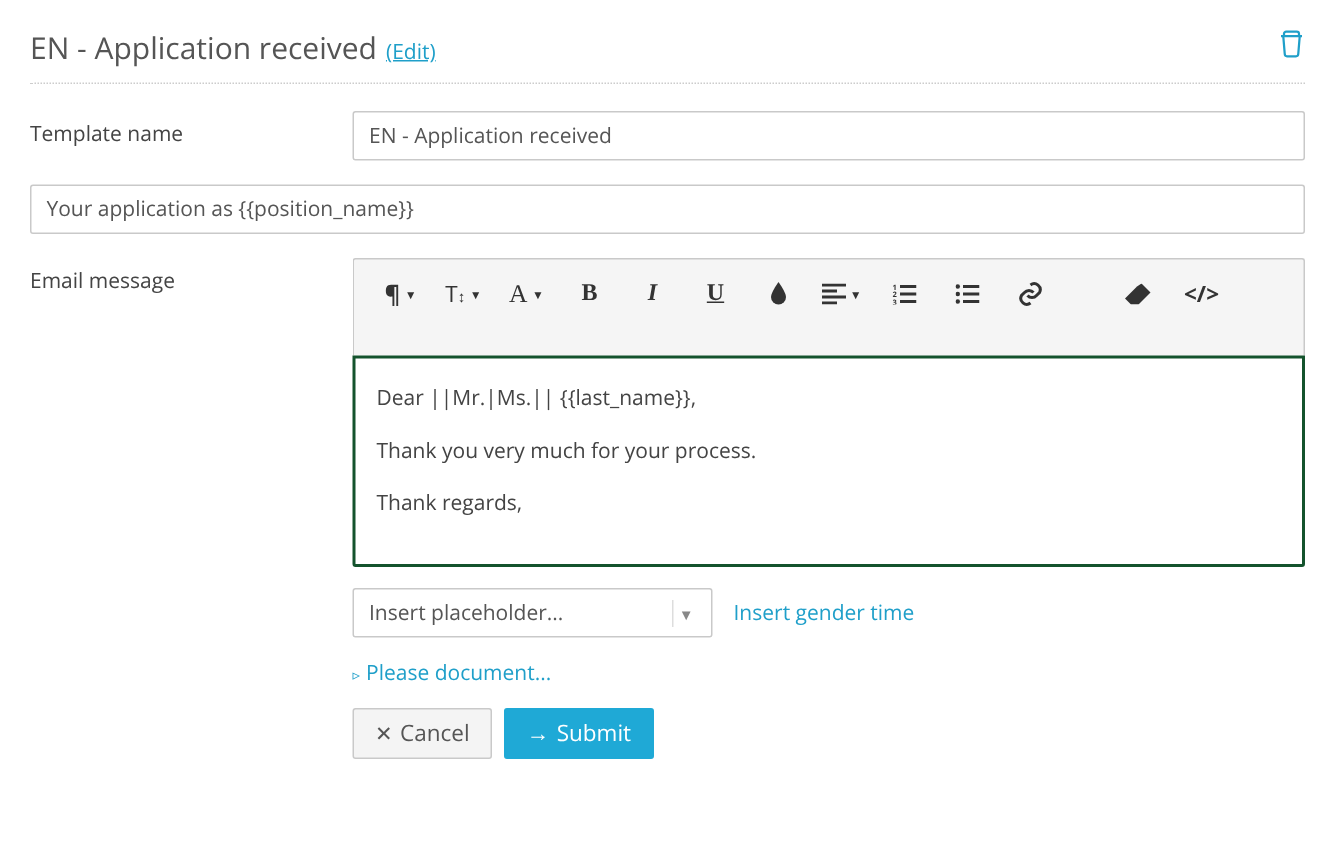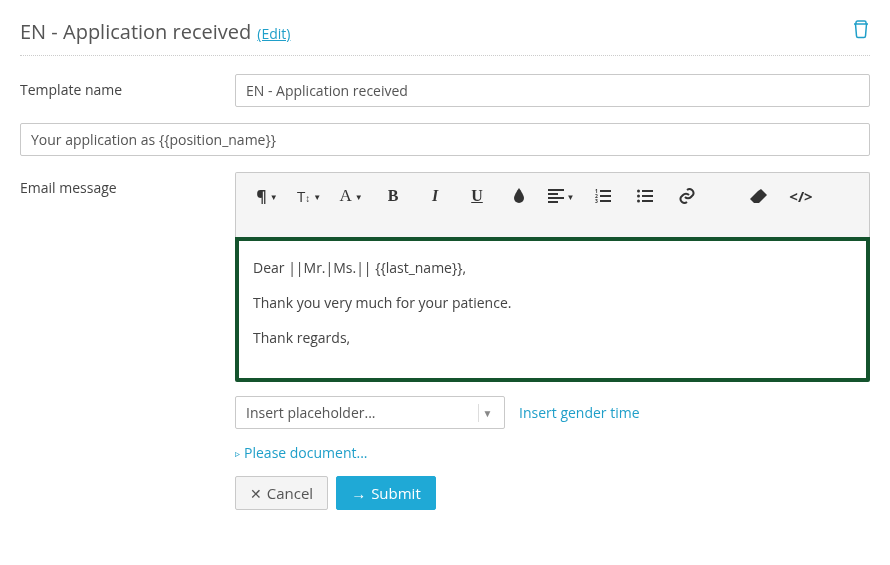--- a/index.html
+++ b/index.html
@@ -69,34 +69,34 @@
       font-weight: 700;
       user-select: none;
       gap: 2px;
     }
     .tool-btn .caret {
       font-size: 8px;
       margin-left: 1px;
     }
     .tool-spacer { width: 30px; }
     .editor-body {
-      border: 4px solid #14532d;
+      border: 2px solid #14532d;
       background: #fff;
       padding: 16px 14px 30px;
       font-size: 14px;
       color: #444;
       line-height: 1.5;
       border-radius: 0 0 2px 2px;
     }
     .editor-body p { margin-bottom: 14px; }
     
     .under-row { display: flex; align-items: center; gap: 14px; margin-top: 14px; }
     .dropdown {
       position: relative;
-      width: 270px;
+      width: 240px;
       border: 1px solid #c9c9c9;
       border-radius: 2px;
       background: #fff;
       cursor: pointer;
       display: flex;
       align-items: center;
       justify-content: space-between;
       padding: 6px 8px 6px 10px;
       font-size: 14px;
       color: #555;
@@ -239,21 +239,21 @@
                 <path d="M11 0l6 6-8 8H4l-4-4 8-8z"></path>
               </svg>
           </div>
           <div class="tool-btn">
             <span style="font-size:15px;font-weight:700;">&lt;/&gt;</span>
           </div>
         </div>
       </div>
       <div class="editor-body">
         <p>Dear ||Mr.|Ms.|| {{last_name}},</p>
-        <p>Thank you very much for your patience.</p>
+        <p>Thank you very much for your process.</p>
         <p style="margin-bottom:0;">Thank regards,</p>
       </div>
     </div>
 
     <div class="under-row">
       <div class="dropdown">
         <span>Insert placeholder...</span>
         <span class="dd-arrow-box">▼</span>
       </div>
       <span class="link">Insert gender time</span>

